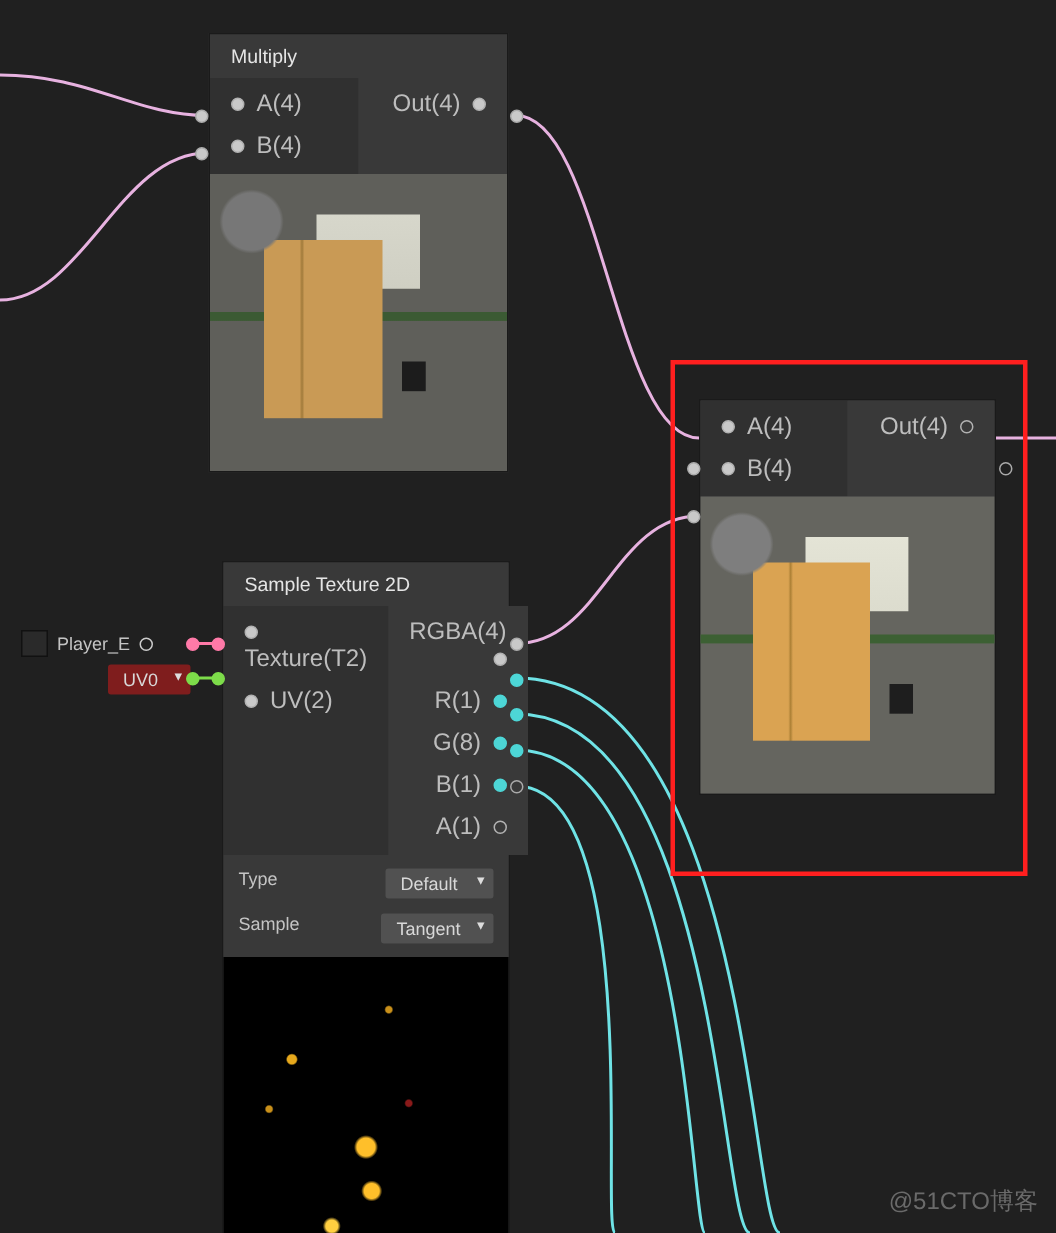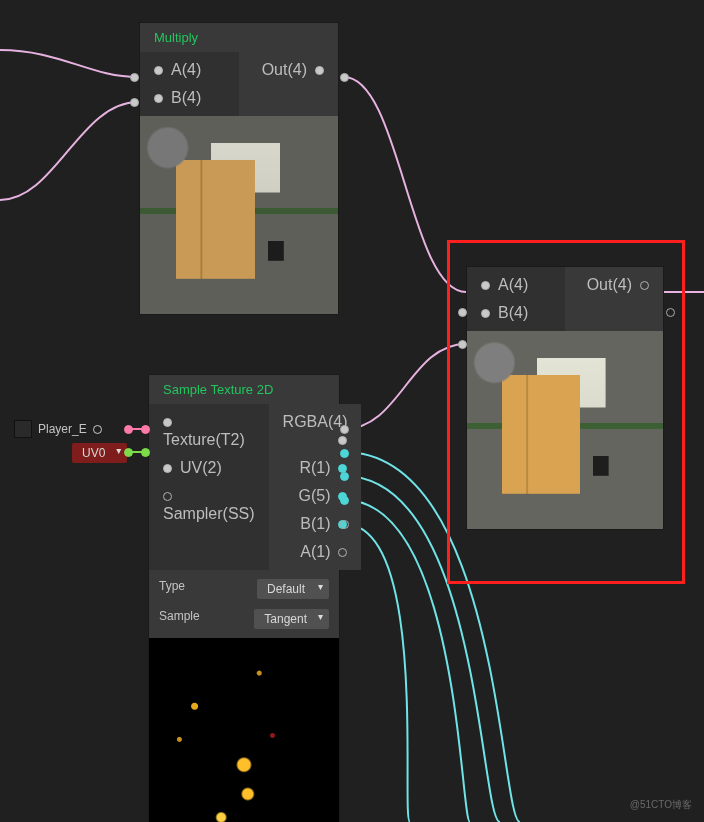--- a/index.html
+++ b/index.html
@@ -17,21 +17,21 @@
 
   .node {
     position: absolute;
     background: #3b3b3b;
     border: 1px solid #1a1a1a;
     z-index: 2;
   }
   .node-header {
     background: #393939;
     padding: 7px 14px;
-    color: #22c55e;
+    color: #e5e5e5;
     font-size: 13px;
   }
   .port-area { display: flex; }
   .port-col { flex: 1 1 50%; padding: 4px 0; }
   .port-col.inputs { background: #303030; }
   .port-col.outputs { background: #393939; text-align: right; }
   .port {
     position: relative;
     padding: 5px 14px;
     color: #bdbdbd;
@@ -90,21 +90,21 @@
     position: absolute;
     border: 3px solid #ff1f1f;
     z-index: 5;
     pointer-events: none;
   }
   .watermark {
     position: absolute;
     right: 12px;
     bottom: 10px;
     color: #6a6a6a;
-    font-size: 10px;
+    font-size: 16px;
     z-index: 6;
   }
   
   .tex-a {
     background:
       radial-gradient(circle at 14% 16%, #777 0 8%, transparent 9%),
       linear-gradient(90deg, #c99a55 30%, #a07a3a 32%, #c99a55 34%) 30% 55%/40% 60% no-repeat,
       linear-gradient(#d7d7cb, #cfcfc3) 55% 18%/35% 25% no-repeat,
       linear-gradient(#1c1c1c,#1c1c1c) 70% 70%/8% 10% no-repeat,
       linear-gradient(#3b5a33,#3b5a33) 0 48%/100% 3% no-repeat,
@@ -160,26 +160,25 @@
 <span class="ext-port" style="left:340px; top:73px; background:#c9c9c9;"></span>
 <span class="ext-port" style="left:130px; top:73px; background:#c9c9c9;"></span>
 <span class="ext-port" style="left:130px; top:98px; background:#c9c9c9;"></span>
 
 <div class="node" style="left:148px; top:374px; width:192px;">
   <div class="node-header">Sample Texture 2D</div>
   <div class="port-area">
     <div class="port-col inputs">
       <div class="port"><span class="dot filled"></span><span>Texture(T2)</span></div>
       <div class="port"><span class="dot filled"></span><span>UV(2)</span></div>
-      <div class="port"><span class="dot"></span><span>Sampler(SS)</span></div>
     </div>
     <div class="port-col outputs">
       <div class="port"><span>RGBA(4)</span><span class="dot filled"></span></div>
       <div class="port"><span>R(1)</span><span class="dot filled-teal"></span></div>
-      <div class="port"><span>G(5)</span><span class="dot filled-teal"></span></div>
+      <div class="port"><span>G(8)</span><span class="dot filled-teal"></span></div>
       <div class="port"><span>B(1)</span><span class="dot filled-teal"></span></div>
       <div class="port"><span>A(1)</span><span class="dot"></span></div>
     </div>
   </div>
   <div class="prop-rows">
     <div class="prop-row">
       <span class="prop-label">Type</span>
       <div class="dropdown">Default</div>
     </div>
     <div class="prop-row">

